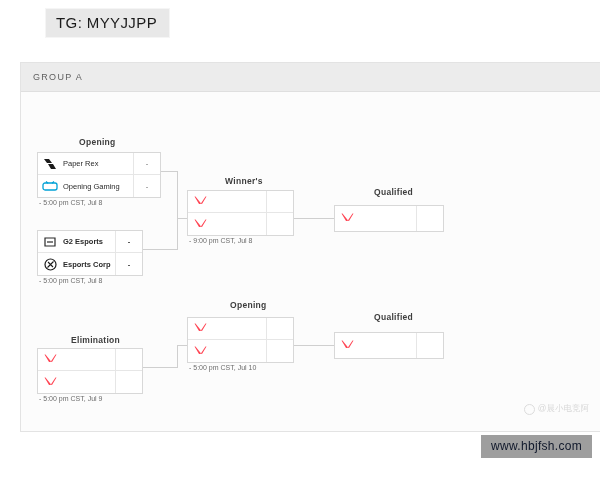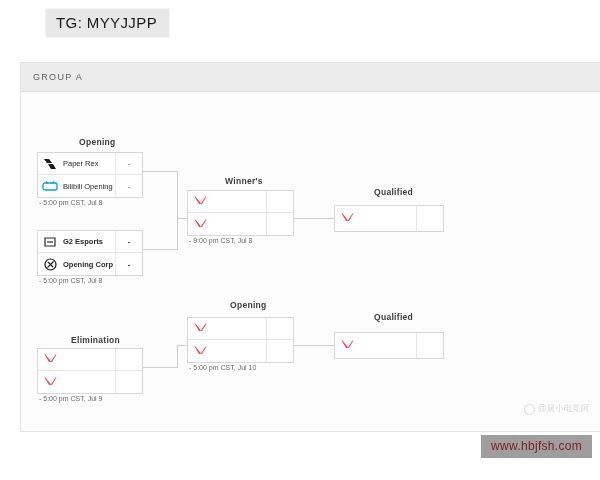--- a/index.html
+++ b/index.html
@@ -141,21 +141,21 @@
     width: 9px; height: 9px;
     border-radius: 50%;
     border: 1.2px solid #dcdcdc;
     display: inline-block;
   }
   .site-mark {
     position: absolute;
     right: 8px;
     bottom: 22px;
     background: #9e9e9e;
-    color: #7f1d1d;
+    color: #0f172a;
     font-size: 12px;
     padding: 4px 10px 5px;
     letter-spacing: 0.3px;
     text-align: center;
   }
 
   svg { display: block; }
 </style>
 </head>
 <body>
@@ -185,38 +185,38 @@
     <div class="line h" style="left:156px; top:126px; width:10px;"></div>
 
     <div class="line h" style="left:273px; top:126px; width:40px;"></div>
 
     <div class="line h" style="left:122px; top:275px; width:34px;"></div>
     <div class="line v" style="left:156px; top:253px; height:23px;"></div>
     <div class="line h" style="left:156px; top:253px; width:10px;"></div>
 
     <div class="line h" style="left:273px; top:253px; width:40px;"></div>
 
-    <div class="match" style="left:16px; top:60px; width:106px;">
+    <div class="match" style="left:16px; top:60px; width:124px;">
       <div class="row">
         <span class="logo">
           <svg width="14" height="12" viewBox="0 0 14 12">
               <path d="M1 1 L6 1 L9 5 L4 5 Z M5 6 L10 6 L13 11 L8 11 Z" fill="#1b1b1b"></path>
             </svg>
         </span>
         <span class="team-name">Paper Rex</span>
         <span class="score">-</span>
       </div>
       <div class="row">
         <span class="logo">
           <svg width="16" height="10" viewBox="0 0 16 10">
               <rect x="1" y="2" width="14" height="7" rx="2" fill="none" stroke="#00a1d6" stroke-width="1.3"></rect>
               <path d="M4 0.5 L6 2.2 M12 0.5 L10 2.2" stroke="#00a1d6" stroke-width="1.2" fill="none"></path>
             </svg>
         </span>
-        <span class="team-name">Bilibili Opening</span>
+        <span class="team-name">Opening Gaming</span>
         <span class="score">-</span>
       </div>
     </div>
     <div class="time" style="left:18px; top:107px;">- 5:00 pm CST, Jul 8</div>
 
     <div class="match" style="left:16px; top:138px; width:106px;font-weight:bold;">
       <div class="row">
         <span class="logo">
           <svg width="14" height="12" viewBox="0 0 14 12">
               <path d="M2 2 L12 2 L12 10 L2 10 Z" fill="none" stroke="#2a2a2a" stroke-width="1.2"></path>
@@ -226,21 +226,21 @@
         <span class="team-name">G2 Esports</span>
         <span class="score">-</span>
       </div>
       <div class="row">
         <span class="logo">
           <svg width="13" height="13" viewBox="0 0 13 13">
               <circle cx="6.5" cy="6.5" r="5.5" fill="none" stroke="#1b1b1b" stroke-width="1.2"></circle>
               <path d="M3.5 9.5 L9.5 3.5 M4 4 L9 9" stroke="#1b1b1b" stroke-width="1.1"></path>
             </svg>
         </span>
-        <span class="team-name">Opening Corp</span>
+        <span class="team-name">Esports Corp</span>
         <span class="score">-</span>
       </div>
     </div>
     <div class="time" style="left:18px; top:185px;">- 5:00 pm CST, Jul 8</div>
 
     <div class="match" style="left:166px; top:98px; width:107px;">
       <div class="row">
         <span class="logo">
           <svg width="13" height="11" viewBox="0 0 13 11">
               <path d="M0.5 0.5 L5 8 L7.5 8 L1.5 0.5 Z M12.5 0.5 L8 8 L6.5 8 L11.5 0.5 Z" fill="#ff4655"></path>

